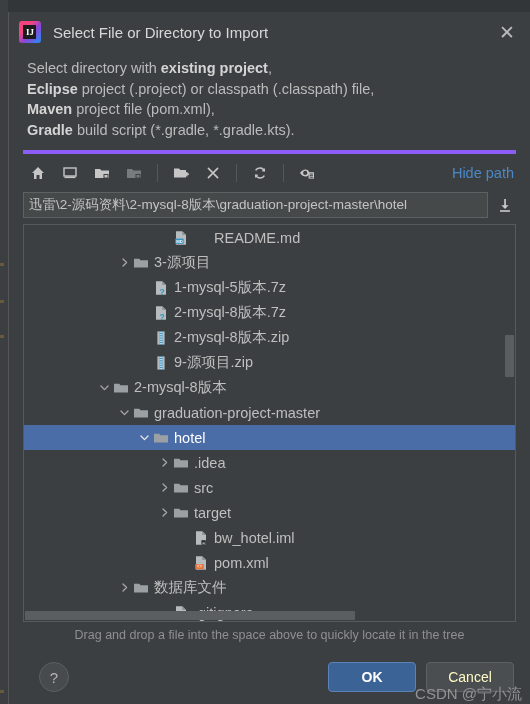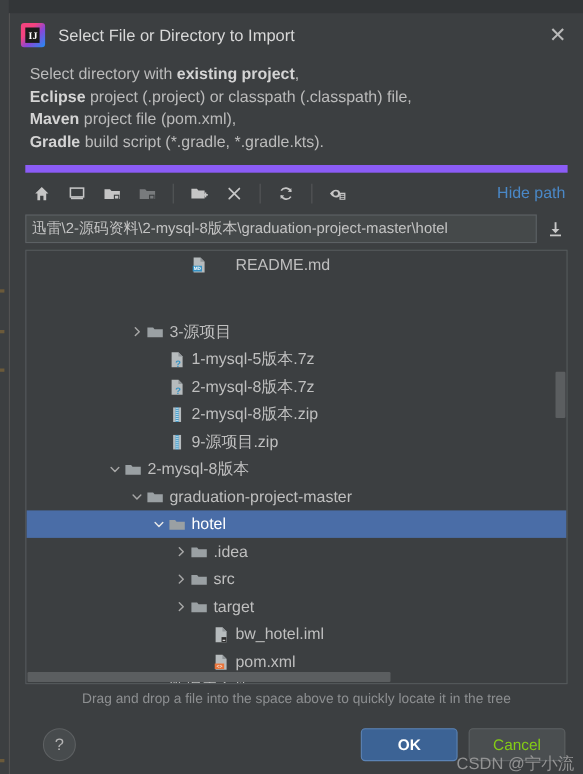--- a/index.html
+++ b/index.html
@@ -77,21 +77,21 @@
     font-size: 14.5px;
     line-height: 20.5px;
     flex: 0 0 auto;
   }
   .description b { color: #d4d4d4; font-weight: bold; }
   .desc-line { white-space: nowrap; }
 
   
   .toolbar-wrap { padding: 0 14px; flex: 0 0 auto; }
   .toolbar {
-    border-top: 7px solid #8b5cf6;
+    border-top: 4px solid #8b5cf6;
     height: 38px;
     display: flex;
     align-items: center;
     gap: 2px;
   }
   .tbtn {
     width: 30px; height: 28px;
     display: flex; align-items: center; justify-content: center;
     border-radius: 3px;
   }
@@ -212,21 +212,21 @@
   }
   .btns { margin-left: auto; display: flex; gap: 10px; }
   .btn {
     min-width: 88px; height: 30px;
     border-radius: 4px;
     display: flex; align-items: center; justify-content: center;
     font-size: 14px;
     box-sizing: border-box;
   }
   .btn-ok { background: #3c6395; border: 1px solid #5b83b5; color: #ffffff; font-weight: bold; }
-  .btn-cancel { background: #4a4e50; border: 1px solid #5d6163; color: #84cc16; }
+  .btn-cancel { background: #4a4e50; border: 1px solid #5d6163; color: #fef9c3; }
 
   .watermark {
     position: absolute;
     right: 8px; bottom: 0;
     color: #9a9a9a;
     font-size: 15px;
     opacity: 0.92;
     pointer-events: none;
     white-space: nowrap;
   }
@@ -372,21 +372,21 @@
             <span class="ficon">
               <svg width="16" height="16" viewBox="0 0 16 16">
                 <path d="M3 1.2 h6.2 L13 5 v9.8 H3 Z" fill="#b6bbbd"></path>
                 <path d="M9.2 1.2 L13 5 h-3.8 Z" fill="#8f9497"></path>
                 <rect x="2.2" y="8.6" width="8.4" height="5.2" fill="#3592c4"></rect>
                 <text x="6.4" y="12.7" font-size="4.2" fill="#fff" text-anchor="middle" font-family="Liberation Sans, sans-serif" font-weight="bold">MD</text>
               </svg>
             </span>
             <span class="label">README.md</span>
           </div>
-          <div class="row" style="padding-left: 92px; margin-top: 36px;">
+          <div class="row" style="padding-left: 92px;">
             <span class="arrow">
               <svg width="11" height="11" viewBox="0 0 11 11">
                 <path d="M4 2 L7.6 5.5 L4 9" fill="none" stroke="currentColor" stroke-width="1.3" stroke-linecap="round" stroke-linejoin="round"></path>
               </svg>
             </span>
             <span class="ficon">
               <svg width="16" height="16" viewBox="0 0 16 16">
                 <path d="M1 3.8 h5.2 l1.3 1.5 H15 V12.6 H1 Z" fill="#9aa0a3"></path>
               </svg>
             </span>

